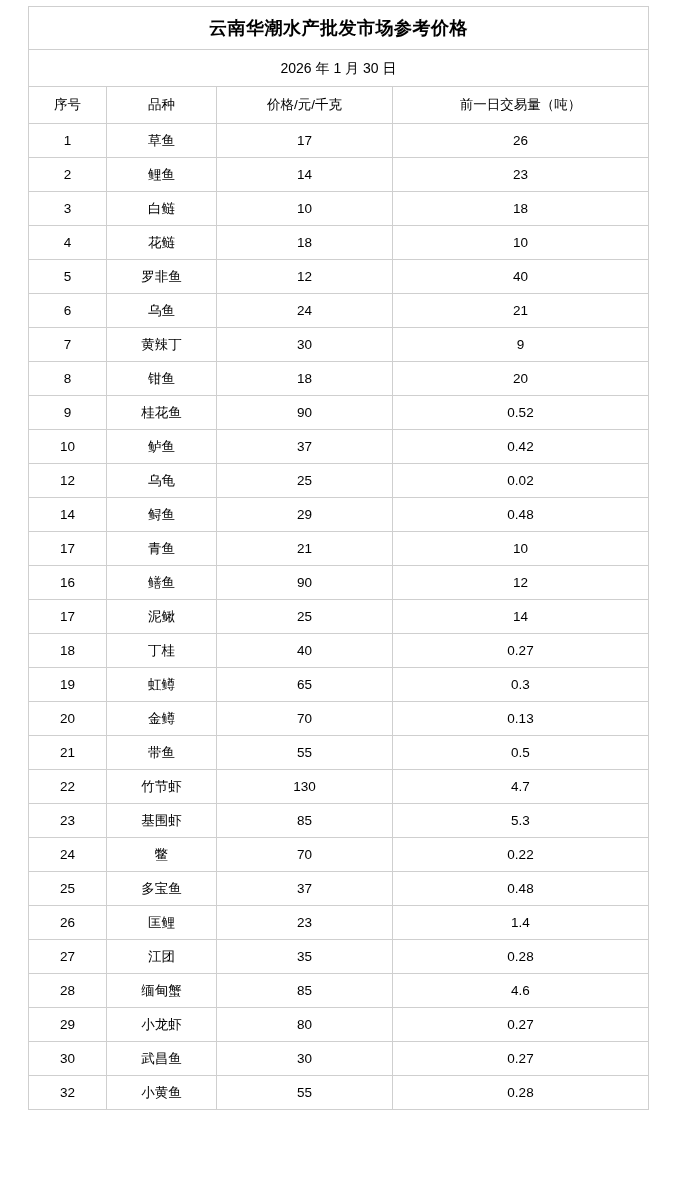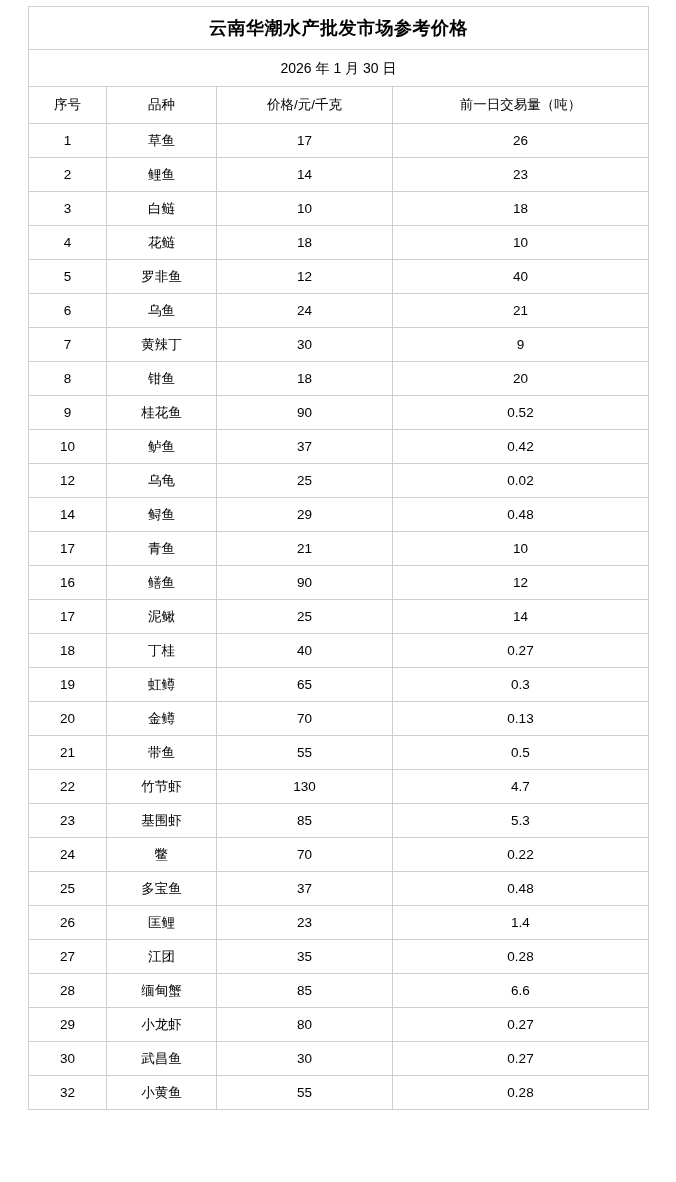--- a/index.html
+++ b/index.html
@@ -229,21 +229,21 @@
         <tr>
           <td>27</td>
           <td>江团</td>
           <td>35</td>
           <td>0.28</td>
         </tr>
         <tr>
           <td>28</td>
           <td>缅甸蟹</td>
           <td>85</td>
-          <td>6.6</td>
+          <td>4.6</td>
         </tr>
         <tr>
           <td>29</td>
           <td>小龙虾</td>
           <td>80</td>
           <td>0.27</td>
         </tr>
         <tr>
           <td>30</td>
           <td>武昌鱼</td>

